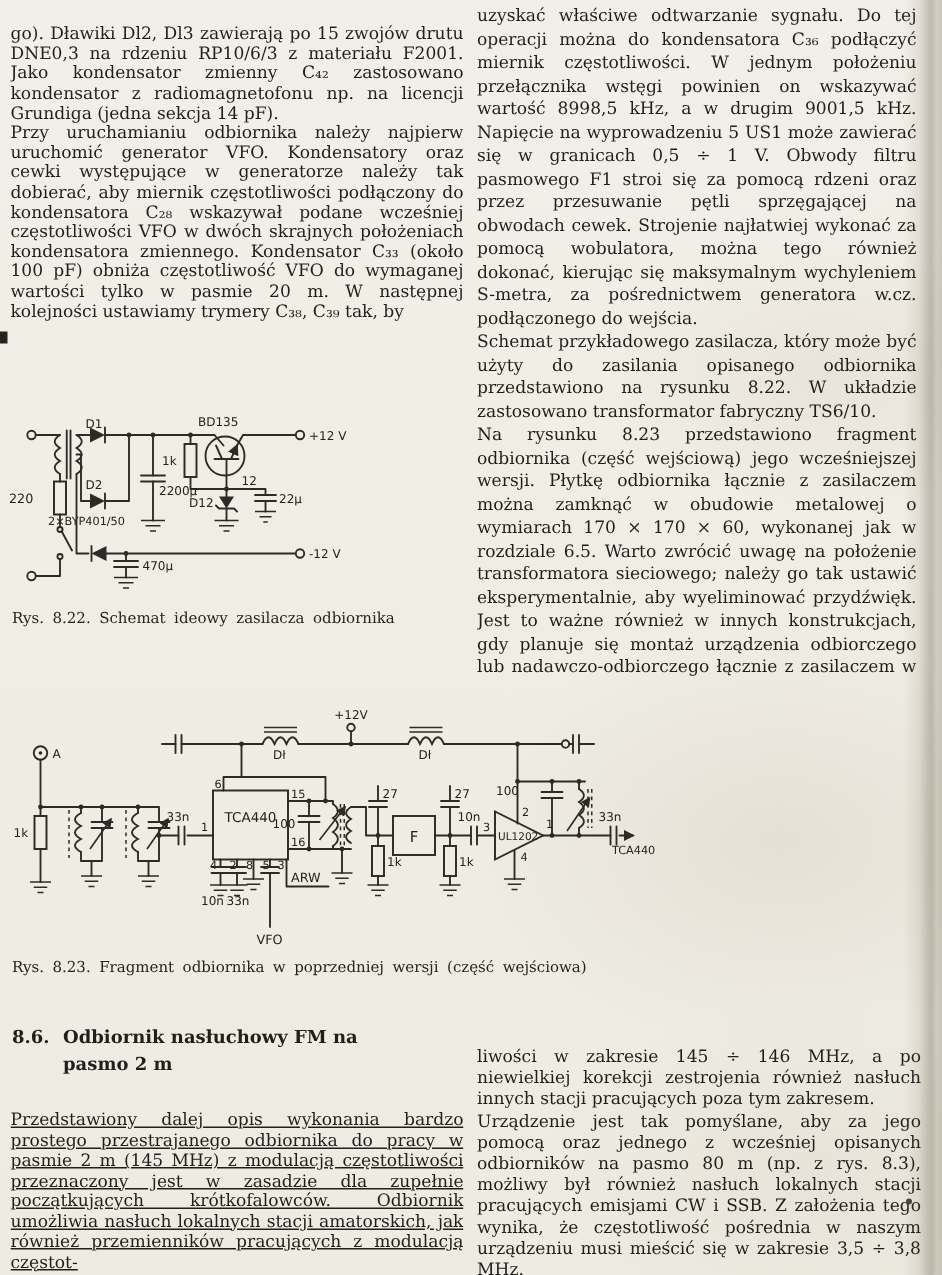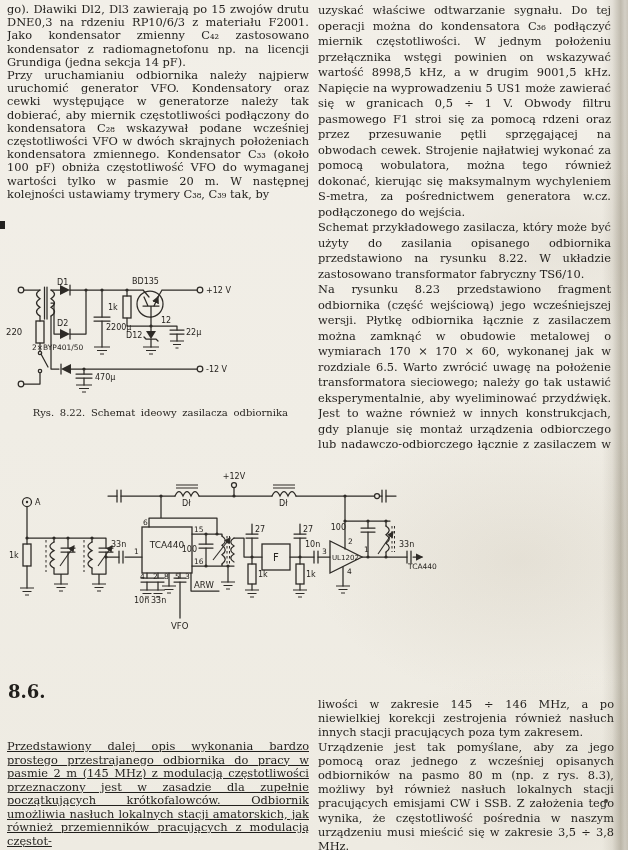--- a/index.html
+++ b/index.html
@@ -14,32 +14,32 @@
     color:#211f1c;
   }
   .edge-shadow{
     position:absolute; right:0; top:0; width:26px; height:100%;
     background:linear-gradient(to right, rgba(0,0,0,0) 0%, rgba(95,85,62,0.10) 40%, rgba(95,85,62,0.34) 72%, rgba(70,60,40,0.18) 88%, rgba(110,100,80,0.30) 100%);
   }
   .artifact-dash{position:absolute; left:0; top:221px; width:5px; height:8px; background:#232220;}
   .artifact-dot{position:absolute; left:604px; top:799px; width:4px; height:4px; border-radius:50%; background:#4a463f;}
   .txtcol{position:absolute; text-align:justify; hyphens:none;}
   .txtcol p{margin:0; padding:0;}
-  .col-tl{left:7px; top:3px; width:302px; height:212px; font-size:11.4px; line-height:13.2px; overflow:hidden;}
+  .col-tl{left:7px; top:16px; width:302px; height:212px; font-size:11.4px; line-height:13.2px; overflow:hidden;}
   .col-tr{left:318px; top:3px; width:293px; height:452px; font-size:11.4px; line-height:15.5px; overflow:hidden;}
   .col-bl{left:7px; top:740px; width:302px; height:110px; font-size:11.4px; line-height:13.5px; overflow:hidden;text-decoration:underline;}
   .col-br{left:318px; top:697px; width:296px; height:153px; font-size:11.4px; line-height:14.2px; overflow:hidden;}
   .figwrap{position:absolute;}
   .fig822{left:4px; top:277px;text-align:center;}
   .fig823{left:4px; top:472px;}
   .caption{position:absolute; font-size:10px; word-spacing:2.5px; color:#26231f;}
-  .cap822{left:8px; top:407px; width:280px;text-align:right;}
+  .cap822{left:8px; top:407px; width:280px;}
   .cap823{left:8px; top:640px; width:430px;}
   .heading{position:absolute; left:8px; top:683px; width:300px; display:flex;
-           font-weight:bold; font-size:18px; line-height:17.5px;}
+           font-weight:bold; font-size:12px; line-height:17.5px;}
   .heading .num{width:34px; flex:none;}
   
   svg .w{stroke:#2e2b27; stroke-width:1.25; fill:none; stroke-linecap:round;}
   svg .thin{stroke:#2e2b27; stroke-width:1.1; fill:none;}
   svg .dash{stroke:#2e2b27; stroke-width:1; fill:none; stroke-dasharray:2.5 2.5;}
   svg .blk{fill:#2e2b27; stroke:none;}
   svg .box{stroke:#2e2b27; stroke-width:1.3; fill:none;}
   svg text{font-family:"DejaVu Sans","Liberation Sans",sans-serif; font-size:8px; fill:#26231f; stroke:none;}
   svg text.s7{font-size:7px;} svg text.s75{font-size:7.5px;} svg text.s9{font-size:9px;} svg text.s10{font-size:10px;} svg text.s85{font-size:8.5px;}
 </style>
@@ -298,23 +298,28 @@
       <text class="s75" x="318" y="82">3</text>
       <text class="s7" x="328" y="88">UL1202</text>
       <text class="s75" x="344" y="72">2</text>
       <text class="s75" x="360" y="80">1</text>
       <text class="s75" x="343" y="102">4</text>
       <text x="342" y="58" text-anchor="end">100</text>
       <text x="395" y="75">33n</text>
       <text class="s75" x="404" y="97">TCA440</text>
     </svg>
   </div>
+  <div class="caption cap823">Rys. 8.23. Fragment odbiornika w poprzedniej wersji (część wejściowa)</div>
 
   <div class="heading">
     <span class="num">8.6.</span>
+    <span>
+      <span>Odbiornik nasłuchowy FM na</span><br>
+      <span>pasmo 2 m</span>
+    </span>
   </div>
 
   <div class="txtcol col-bl">
     <p>Przedstawiony dalej opis wykonania bardzo prostego przestrajanego odbiornika do pracy w pasmie 2 m (145 MHz) z modulacją częstotliwości przeznaczony jest w zasadzie dla zupełnie początkujących krótkofalowców. Odbiornik umożliwia nasłuch lokalnych stacji amatorskich, jak również przemienników pracujących z modulacją częstot-</p>
   </div>
 
   <div class="txtcol col-br">
     <p>liwości w zakresie 145 ÷ 146 MHz, a po niewielkiej korekcji zestrojenia również nasłuch innych stacji pracujących poza tym zakresem.</p>
     <p>Urządzenie jest tak pomyślane, aby za jego pomocą oraz jednego z wcześniej opisanych odbiorników na pasmo 80 m (np. z rys. 8.3), możliwy był również nasłuch lokalnych stacji pracujących emisjami CW i SSB. Z założenia tego wynika, że częstotliwość pośrednia w naszym urządzeniu musi mieścić się w zakresie 3,5 ÷ 3,8 MHz.</p>
   </div>

